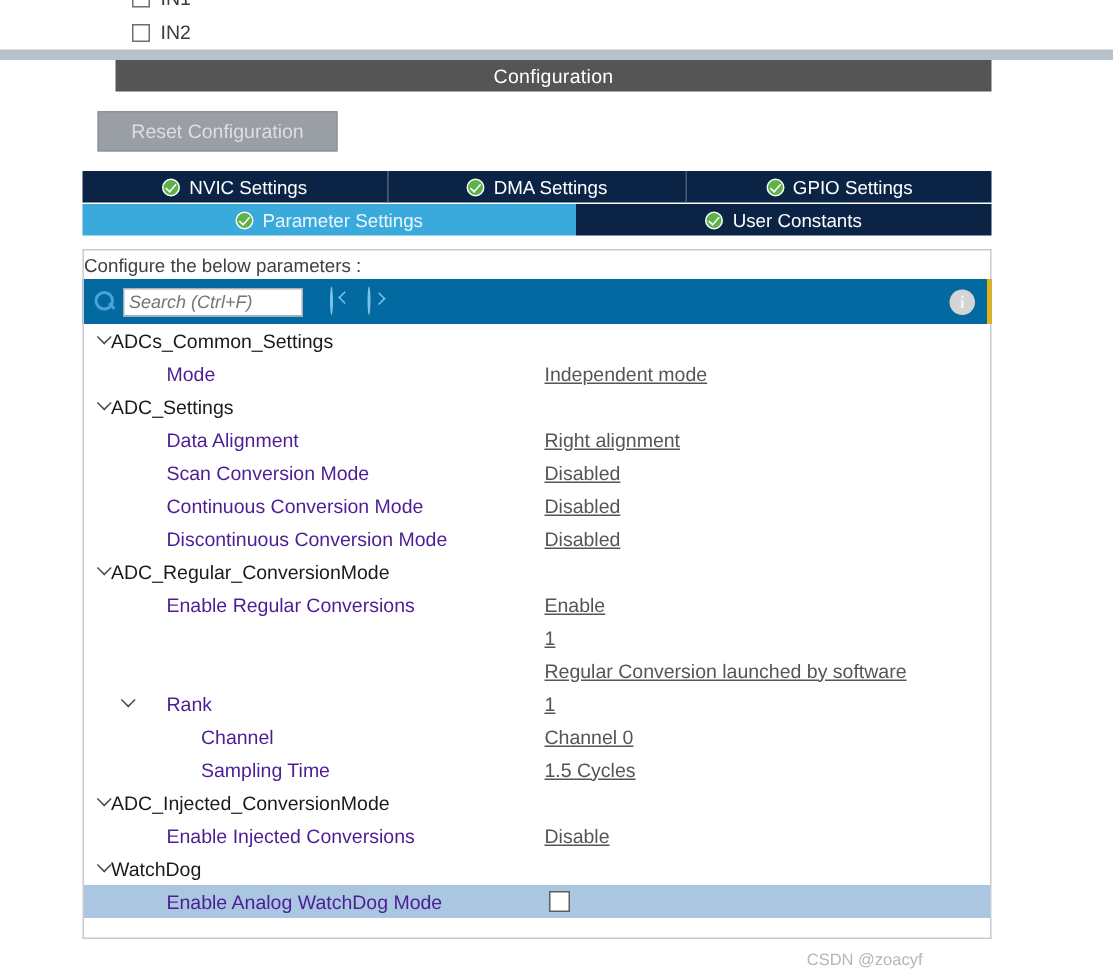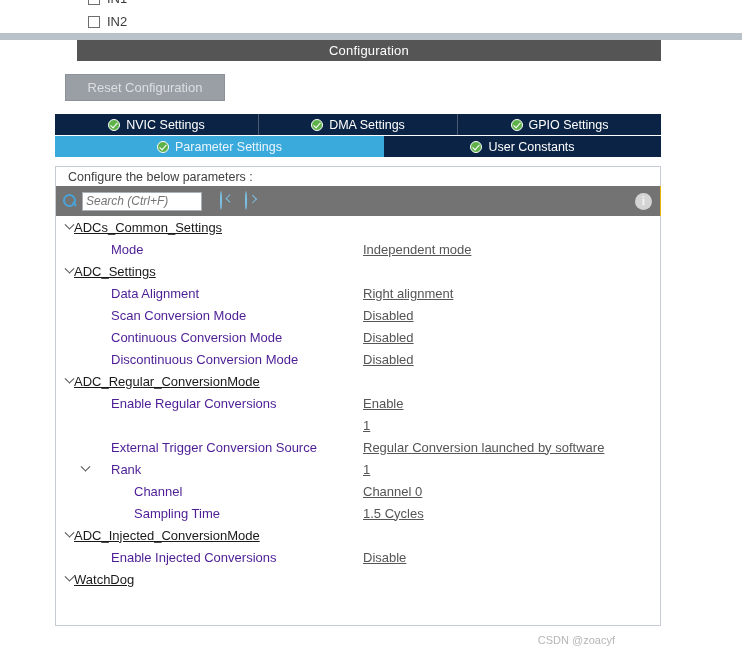--- a/index.html
+++ b/index.html
@@ -129,33 +129,33 @@
   
   .cfg-note {
     position: absolute;
     left: 55px; top: 166px;
     width: 606px; height: 20px;
     background: #ffffff;
     border: 1px solid #c6ccd2;
     border-bottom: none;
     display: flex;
     align-items: center;
-    padding-left: 12px;
+    padding-left: 0;
     font-size: 12.5px;
     color: #404040;
   }
 
   
   .toolbar {
     position: absolute;
     left: 55px; top: 186px;
     width: 606px; height: 30px;
-    background: #737373;
+    background: #0369a1;
     border-left: 1px solid #c6ccd2;
-    border-right: 1px solid #eab308;
+    border-right: 3px solid #eab308;
     display: flex;
     align-items: center;
     padding: 0 8px 0 4px;
   }
   .search-glyph {
     width: 16px; height: 16px;
     position: relative;
     margin: 0 4px 0 2px;
     flex: 0 0 auto;
   }
@@ -260,21 +260,21 @@
     overflow: hidden;
   }
   .tvalue {
     position: absolute;
     left: 307px;
     font-size: 13px;
     color: #555555;
     white-space: nowrap;
     text-decoration: underline;
   }
-  .lvl-group .tlabel { font-weight: normal; color: #1a1a1a; text-decoration: underline; }
+  .lvl-group .tlabel { font-weight: normal; color: #1a1a1a; }
   .cell-cb {
     position: absolute;
     left: 310px;
     width: 14px; height: 14px;
     border: 1px solid #5d5d5d;
     background: #ffffff;
   }
 
   
   .watermark {
@@ -386,21 +386,20 @@
         <span class="tlabel" style="margin-left: 18px;">ADC_Regular_ConversionMode</span>
       </div>
       <div class="trow">
         <span class="tlabel" style="margin-left: 55px;">Enable Regular Conversions</span>
         <span class="tvalue">Enable</span>
       </div>
       <div class="trow">
         <span class="tvalue">1</span>
       </div>
       <div class="trow">
-        <span class="tlabel" style="margin-left: 55px;">External Trigger Conversion Source</span>
         <span class="tvalue">Regular Conversion launched by software</span>
       </div>
       <div class="trow">
         <span class="chev" style="left: 23px;"></span>
         <span class="tlabel" style="margin-left: 55px;">Rank</span>
         <span class="tvalue">1</span>
       </div>
       <div class="trow">
         <span class="tlabel" style="margin-left: 78px;">Channel</span>
         <span class="tvalue">Channel 0</span>
@@ -414,16 +413,20 @@
         <span class="tlabel" style="margin-left: 18px;">ADC_Injected_ConversionMode</span>
       </div>
       <div class="trow">
         <span class="tlabel" style="margin-left: 55px;">Enable Injected Conversions</span>
         <span class="tvalue">Disable</span>
       </div>
       <div class="trow lvl-group">
         <span class="chev" style="left: 7px;"></span>
         <span class="tlabel" style="margin-left: 18px;">WatchDog</span>
       </div>
+      <div class="trow selected">
+        <span class="tlabel" style="margin-left: 55px;">Enable Analog WatchDog Mode</span>
+        <span class="cell-cb"></span>
+      </div>
     </div>
 
   <div class="watermark">CSDN @zoacyf</div>
 </div>
 
 </body></html>

